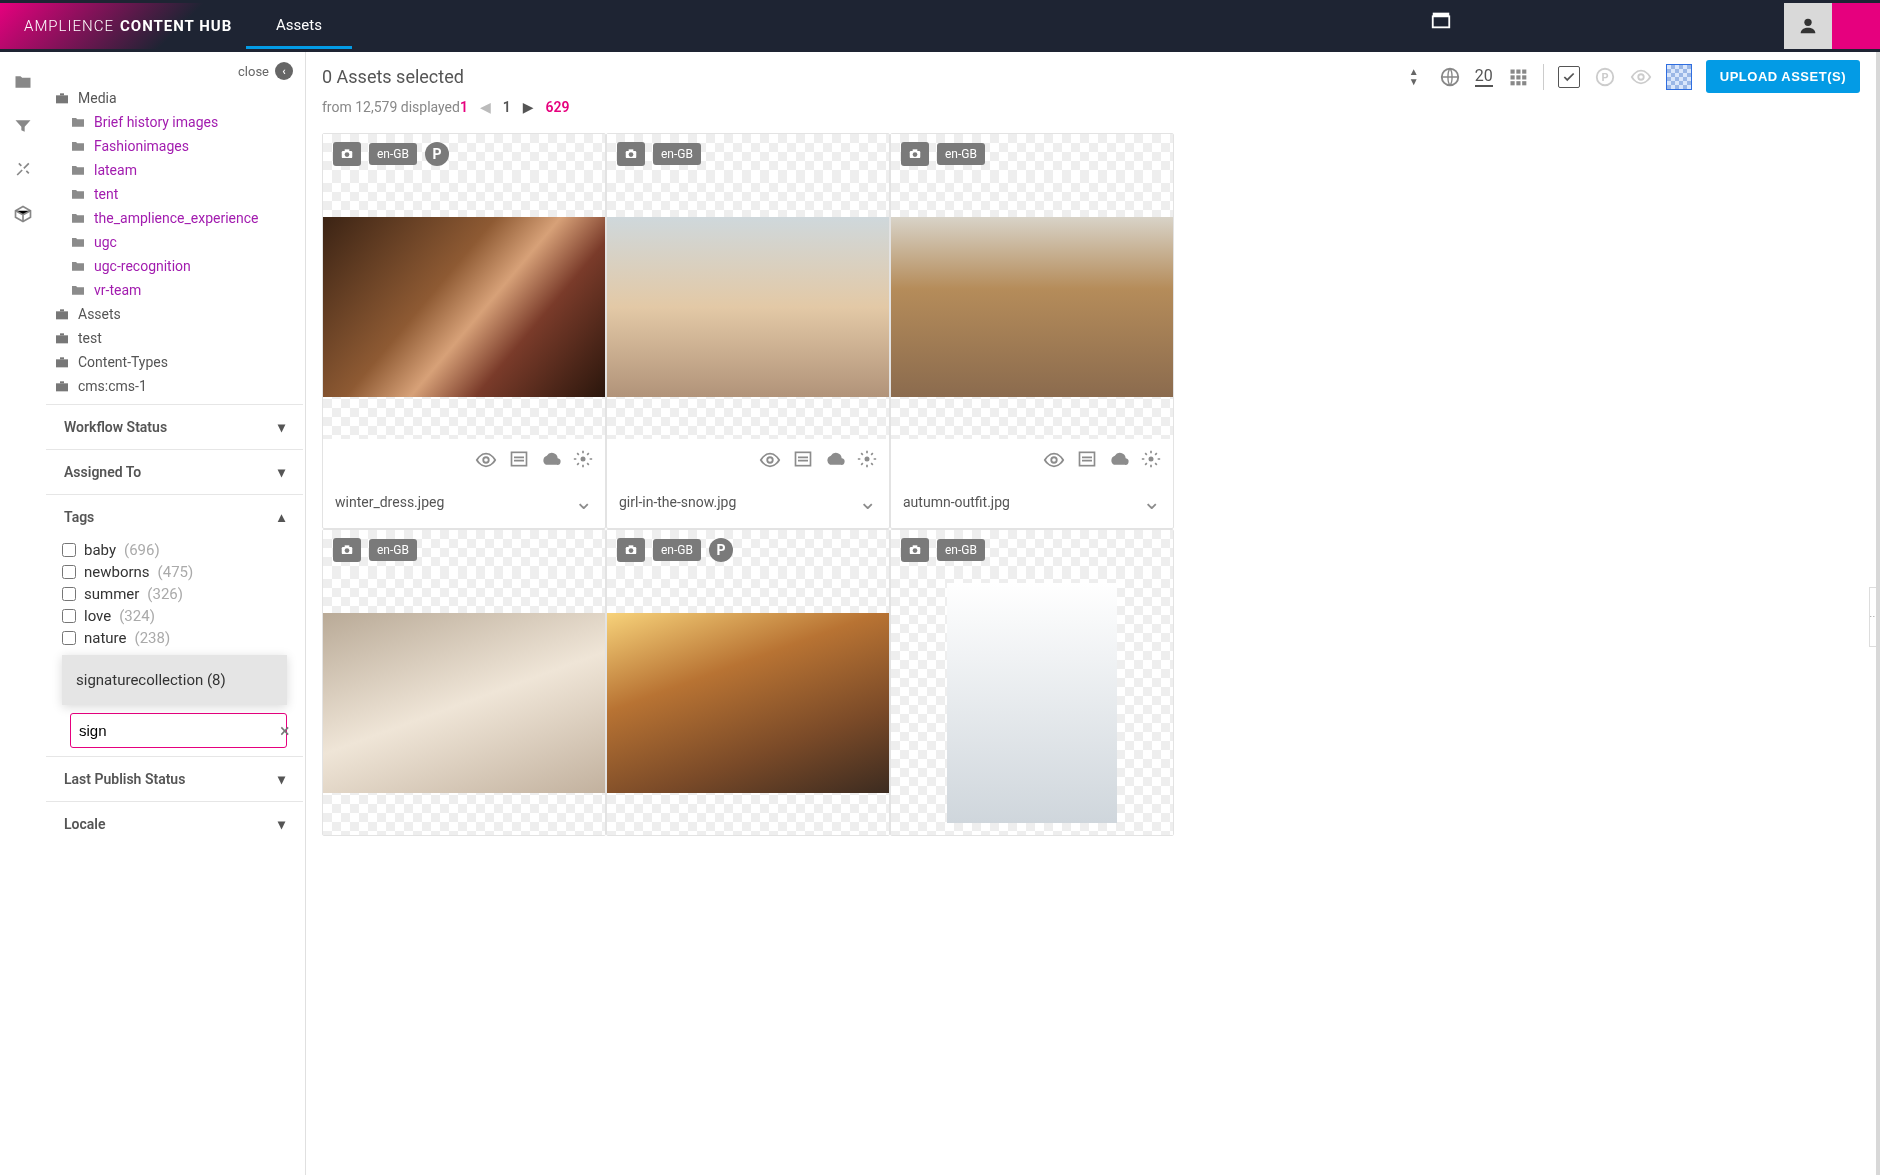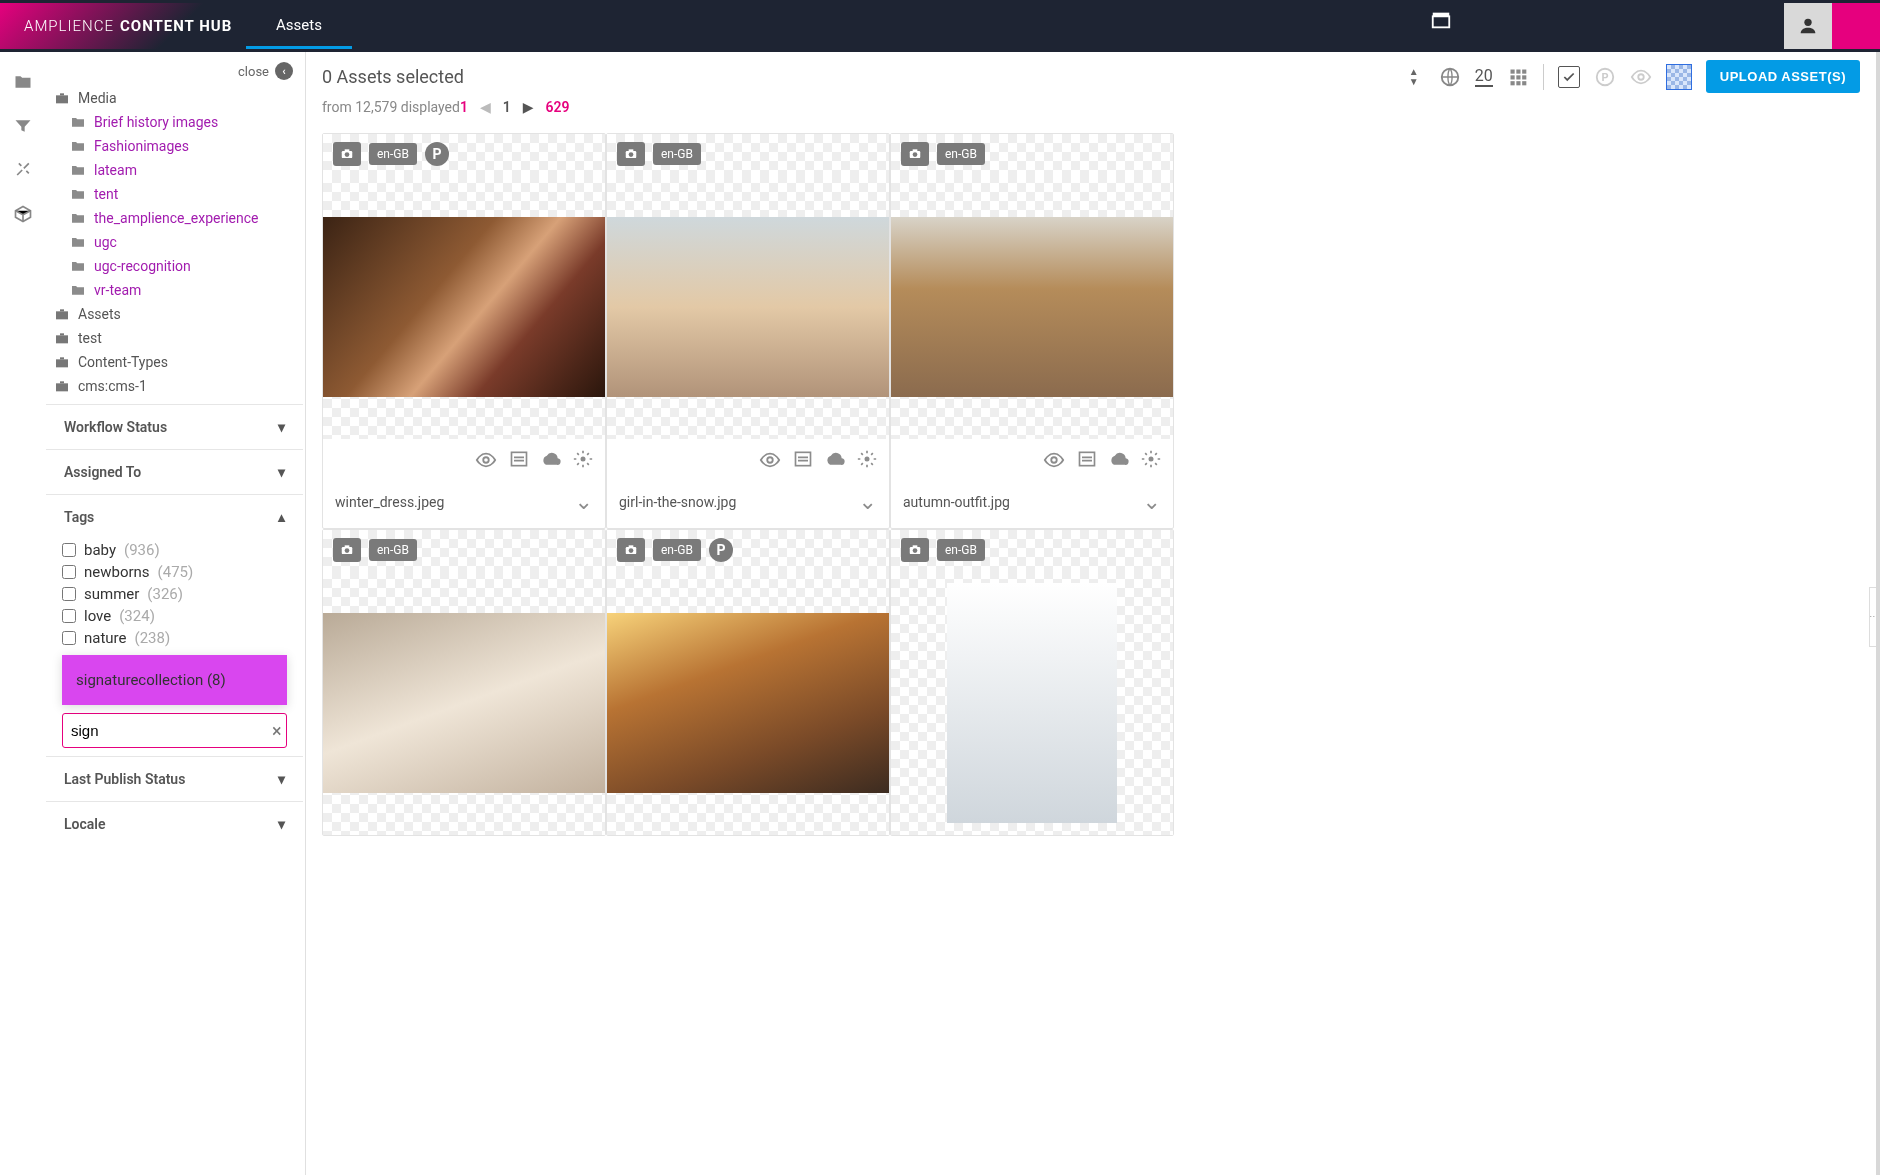--- a/index.html
+++ b/index.html
@@ -124,29 +124,30 @@
     background:#fff;
     box-shadow: 0 2px 10px rgba(0,0,0,.15);
     z-index: 5;
   }
   .suggest-item {
     padding: 16px 14px;
     cursor:pointer;
     font-size:15px;
     color:#333;
   }
-  .suggest-item.hover { background:#d946ef; }
+  .suggest-item.hover { background:#e5e5e5; }
   .tag-search-wrap {
     padding: 8px 0 0 0;
   }
   .tag-search {
     display:flex; align-items:center;
     border:1.5px solid #e6007e;
     border-radius:3px;
     padding: 6px 8px;
+    margin-left: 8px;
   }
   .tag-search input {
     flex:1; border:0; outline:0; font-size:15px;
   }
   .tag-search .x { color:#777; cursor:pointer; font-size:18px; padding:0 2px; }
 
   
   .content {
     flex: 1;
     overflow: auto;
@@ -436,21 +437,21 @@
       </div>
       <div class="accordion">
         <span>Tags</span>
         <span>▴</span>
       </div>
       <div class="tags-body" style="position:relative;">
         <div id="tag-rows">
             <div class="tag-row">
               <input type="checkbox" style="">
               <span>baby</span> 
-              <span class="tag-count">(936)</span>
+              <span class="tag-count">(696)</span>
             </div>
             <div class="tag-row">
               <input type="checkbox" style="">
               <span>newborns</span> 
               <span class="tag-count">(475)</span>
             </div>
             <div class="tag-row">
               <input type="checkbox" style="">
               <span>summer</span> 
               <span class="tag-count">(326)</span>

